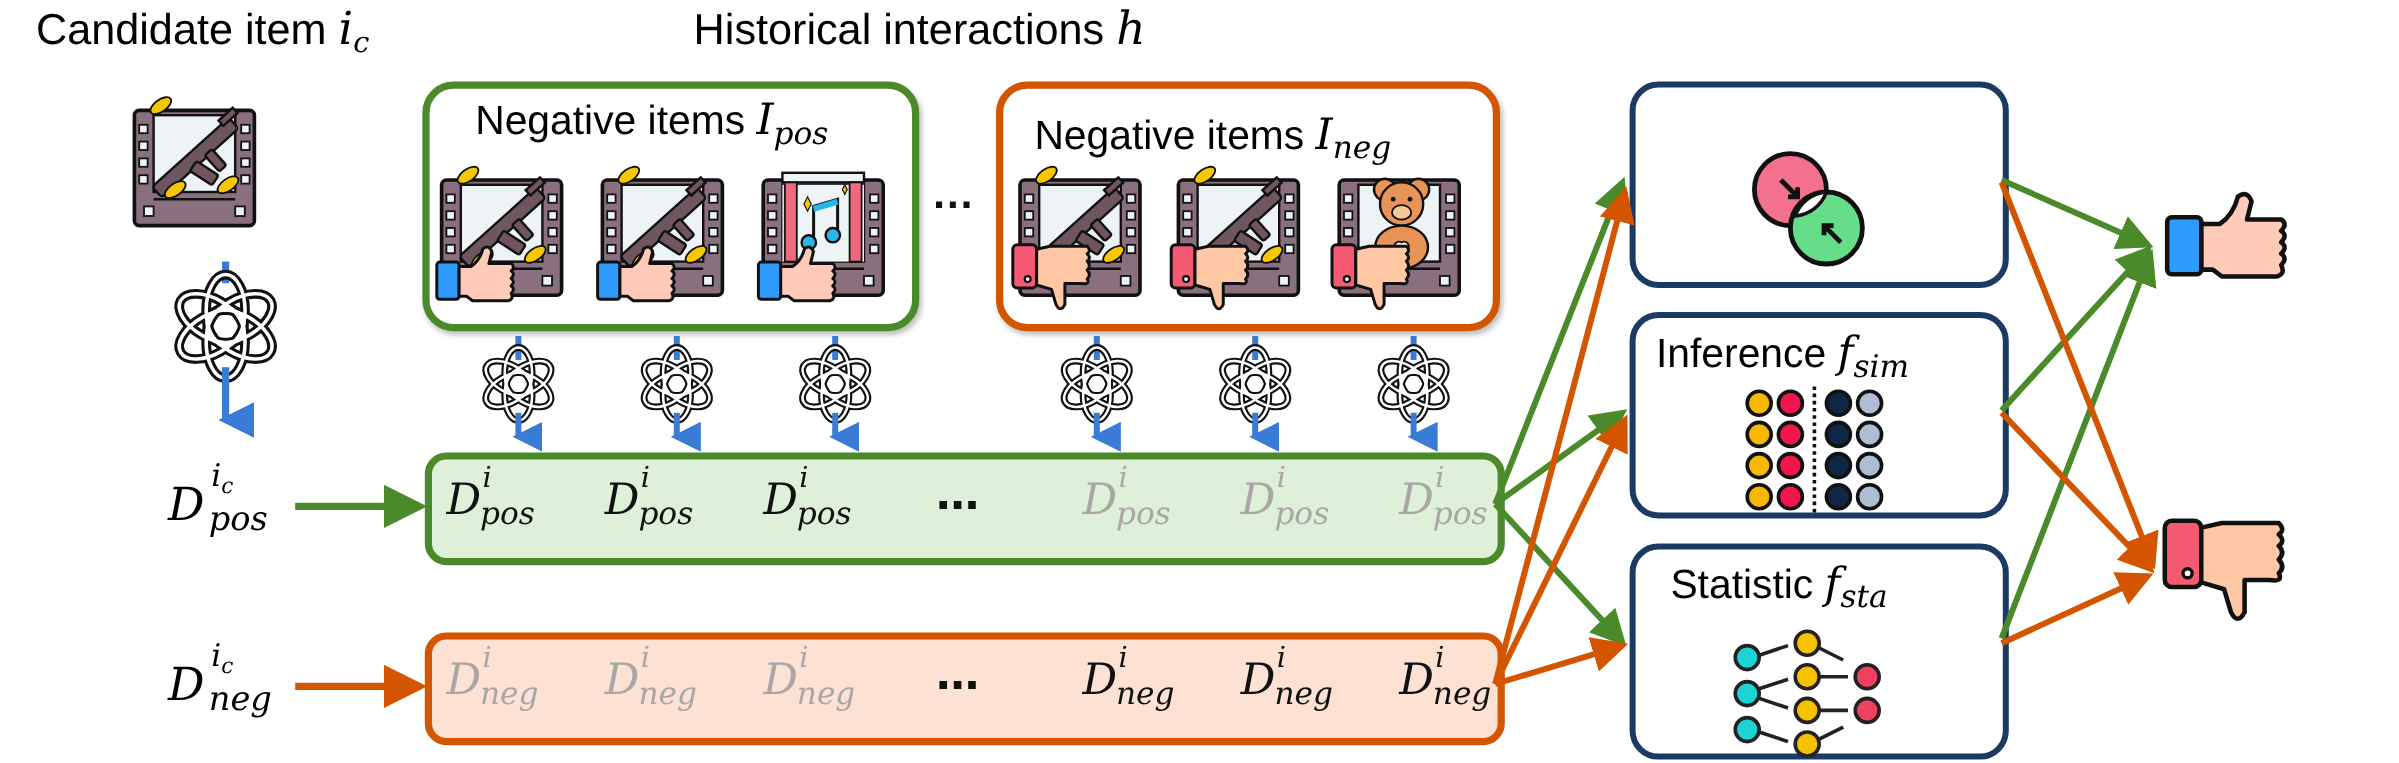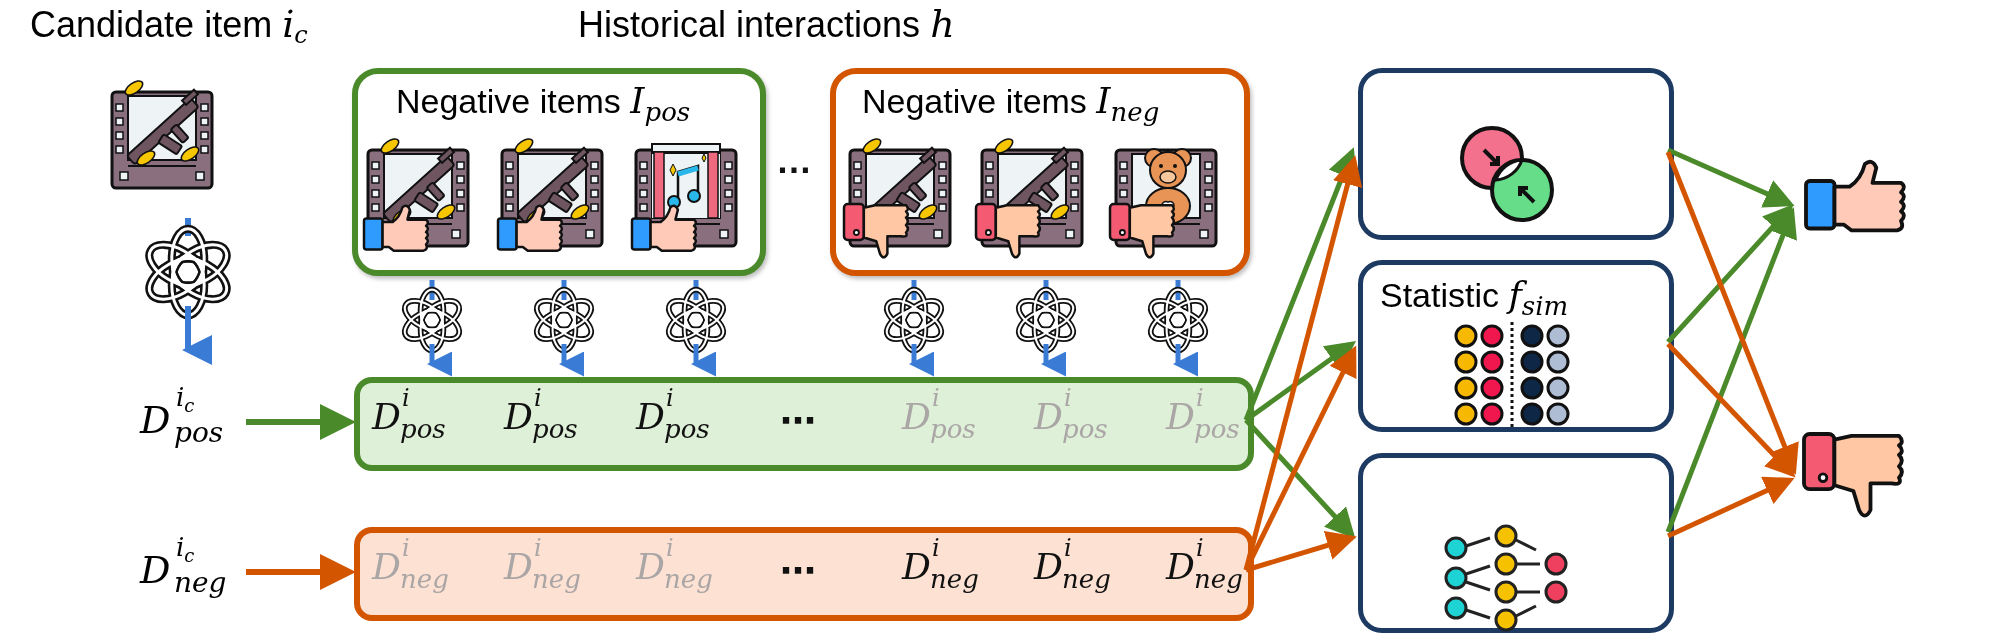--- a/index.html
+++ b/index.html
@@ -43,21 +43,21 @@
   </div>
   <div class="heading sans" style="left:578px;">
     <span>Historical interactions </span><span class="serif m">h</span>
   </div>
 
   <div class="hist-box hist-pos"></div>
   <div class="box-title sans" style="left:396px; top:80px;">
     <span>Negative items </span><span class="serif m">I</span><sub class="serif">pos</sub>
   </div>
   <div class="hist-box hist-neg"></div>
-  <div class="box-title sans" style="left:862px; top:80px;">
+  <div class="box-title sans" style="left:862px; top:92px;">
     <span>Negative items </span><span class="serif m">I</span><sub class="serif">neg</sub>
   </div>
   <div class="ellipsis sans" style="left:776px; top:140px;">…</div>
 
   <div class="desc-box desc-pos"></div>
   <div class="desc-box desc-neg"></div>
   <div id="pos-terms">
       <div class="dterm serif dark" style="left: 372px; top: 396px;"><span>D</span><span class="sup">i</span><span class="sub">pos</span></div>
       <div class="dterm serif dark" style="left: 504px; top: 396px;"><span>D</span><span class="sup">i</span><span class="sub">pos</span></div>
       <div class="dterm serif dark" style="left: 636px; top: 396px;"><span>D</span><span class="sup">i</span><span class="sub">pos</span></div>
@@ -84,21 +84,24 @@
   <div class="label-left serif" style="left:140px; top:548px;">
     <span>D</span>
     <span class="sup"><span>i</span><sub style="font-size:18px;">c</sub></span>
     <span class="sub">neg</span>
   </div>
 
   <div class="sim-box sim-mat"></div>
   <div class="sim-box sim-sim"></div>
   <div class="sim-box sim-sta"></div>
   <div class="box-title sans" style="left:1380px; top:274px;">
-    <span>Statistic </span><span class="serif m">f</span><sub class="serif">sim</sub>
+    <span>Inference </span><span class="serif m">f</span><sub class="serif">sim</sub>
+  </div>
+  <div class="box-title sans" style="left:1392px; top:466px;">
+    <span>Statistic </span><span class="serif m">f</span><sub class="serif">sta</sub>
   </div>
 
   <svg class="overlay" width="1999" height="636" viewBox="0 0 1999 636">
     <defs>
       <marker id="ah-green" markerWidth="6" markerHeight="6" refX="5" refY="3" orient="auto" markerUnits="strokeWidth">
         <path d="M0,0 L6,3 L0,6 z" fill="#4b8a2a"></path>
       </marker>
       <marker id="ah-orange" markerWidth="6" markerHeight="6" refX="5" refY="3" orient="auto" markerUnits="strokeWidth">
         <path d="M0,0 L6,3 L0,6 z" fill="#d45500"></path>
       </marker>

